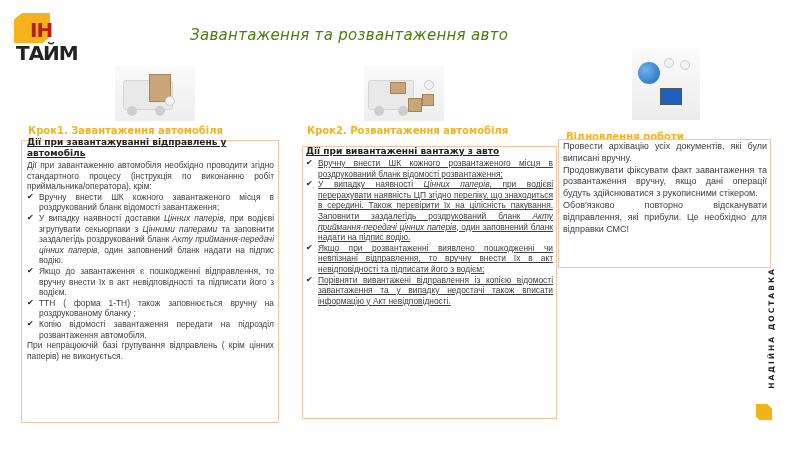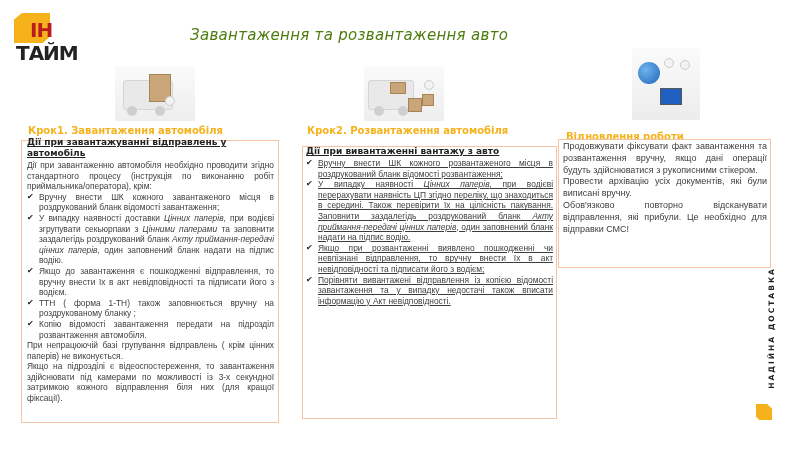--- a/index.html
+++ b/index.html
@@ -99,35 +99,34 @@
   <div class="head">Дії при завантажуванні відправлень у автомобіль</div>
   <p> Дії при завантаженню автомобіля необхідно проводити згідно стандартного процесу (інструкція по виконанню робіт приймальника/оператора), крім:</p>
   <ul class="check">
     <li><span class="mark">✔</span><span>Вручну внести ШК кожного завантаженого місця в роздрукований бланк відомості завантаження;</span></li>
     <li><span class="mark">✔</span><span>У випадку наявності доставки </span><span class="it">Цінних паперів</span><span>, при водієві згрупувати секьюрпаки з </span><span class="it">Цінними паперами</span><span> та заповнити заздалегідь роздрукований бланк </span><span class="it">Акту приймання-передачі цінних паперів</span><span>, один заповнений бланк надати на підпис водію.</span></li>
     <li><span class="mark">✔</span><span>Якщо до завантаження є пошкодженні відправлення, то вручну внести їх в акт невідповідності та підписати його з водієм.</span></li>
     <li><span class="mark">✔</span><span>ТТН ( форма 1-ТН) також заповнюється вручну на роздрукованому бланку ;</span></li>
     <li><span class="mark">✔</span><span>Копію відомості завантаження передати на підрозділ розвантаження автомобіля.</span></li>
   </ul>
   <p>При непрацюючій базі групування відправлень ( крім цінних паперів) не виконується.</p>
-  <p>Якщо на підрозділі є відеоспостереження, то завантаження здійснювати під камерами по можливості із 3-х секундної затримкою кожного відправлення біля них (для кращої фіксації).</p>
 </div>
 
 <div class="content c2">
   <div class="head">Дії при вивантаженні вантажу з авто</div>
   <ul class="check">
     <li><span class="mark">✔</span><span>Вручну внести ШК кожного розвантаженого місця в роздрукований бланк відомості розвантаження;</span></li>
     <li><span class="mark">✔</span><span>У випадку наявності </span><span class="it">Цінних паперів</span><span>, при водієві перерахувати наявність ЦП згідно переліку, що знаходиться в середині. Також перевірити їх на цілісність пакування. Заповнити заздалегідь роздрукований бланк </span><span class="it">Акту приймання-передачі цінних паперів</span><span>, один заповнений бланк надати на підпис водію.</span></li>
     <li><span class="mark">✔</span><span>Якщо при розвантаженні виявлено пошкодженні чи невпізнані відправлення, то вручну внести їх в акт невідповідності та підписати його з водієм;</span></li>
     <li><span class="mark">✔</span><span>Порівняти вивантажені відправлення із копією відомості завантаження та у випадку  недостачі також вписати інформацію у Акт невідповідності.</span></li>
   </ul>
 </div>
 
 <div class="content c3">
+  <p>Провести архівацію усіх документів, які були виписані вручну.</p>
   <p>Продовжувати фіксувати факт завантаження та розвантаження вручну, якщо дані операції будуть здійснюватися з рукописними стікером.</p>
-  <p>Провести архівацію усіх документів, які були виписані вручну.</p>
   <p>Обов'язково повторно відсканувати відправлення, які прибули. Це необхідно для відправки СМС!</p>
 </div>
 
 <div class="side">
   <div class="side-text">НАДІЙНА ДОСТАВКА</div>
 </div>
 <div class="side-dot"></div>
 
 </body></html>

